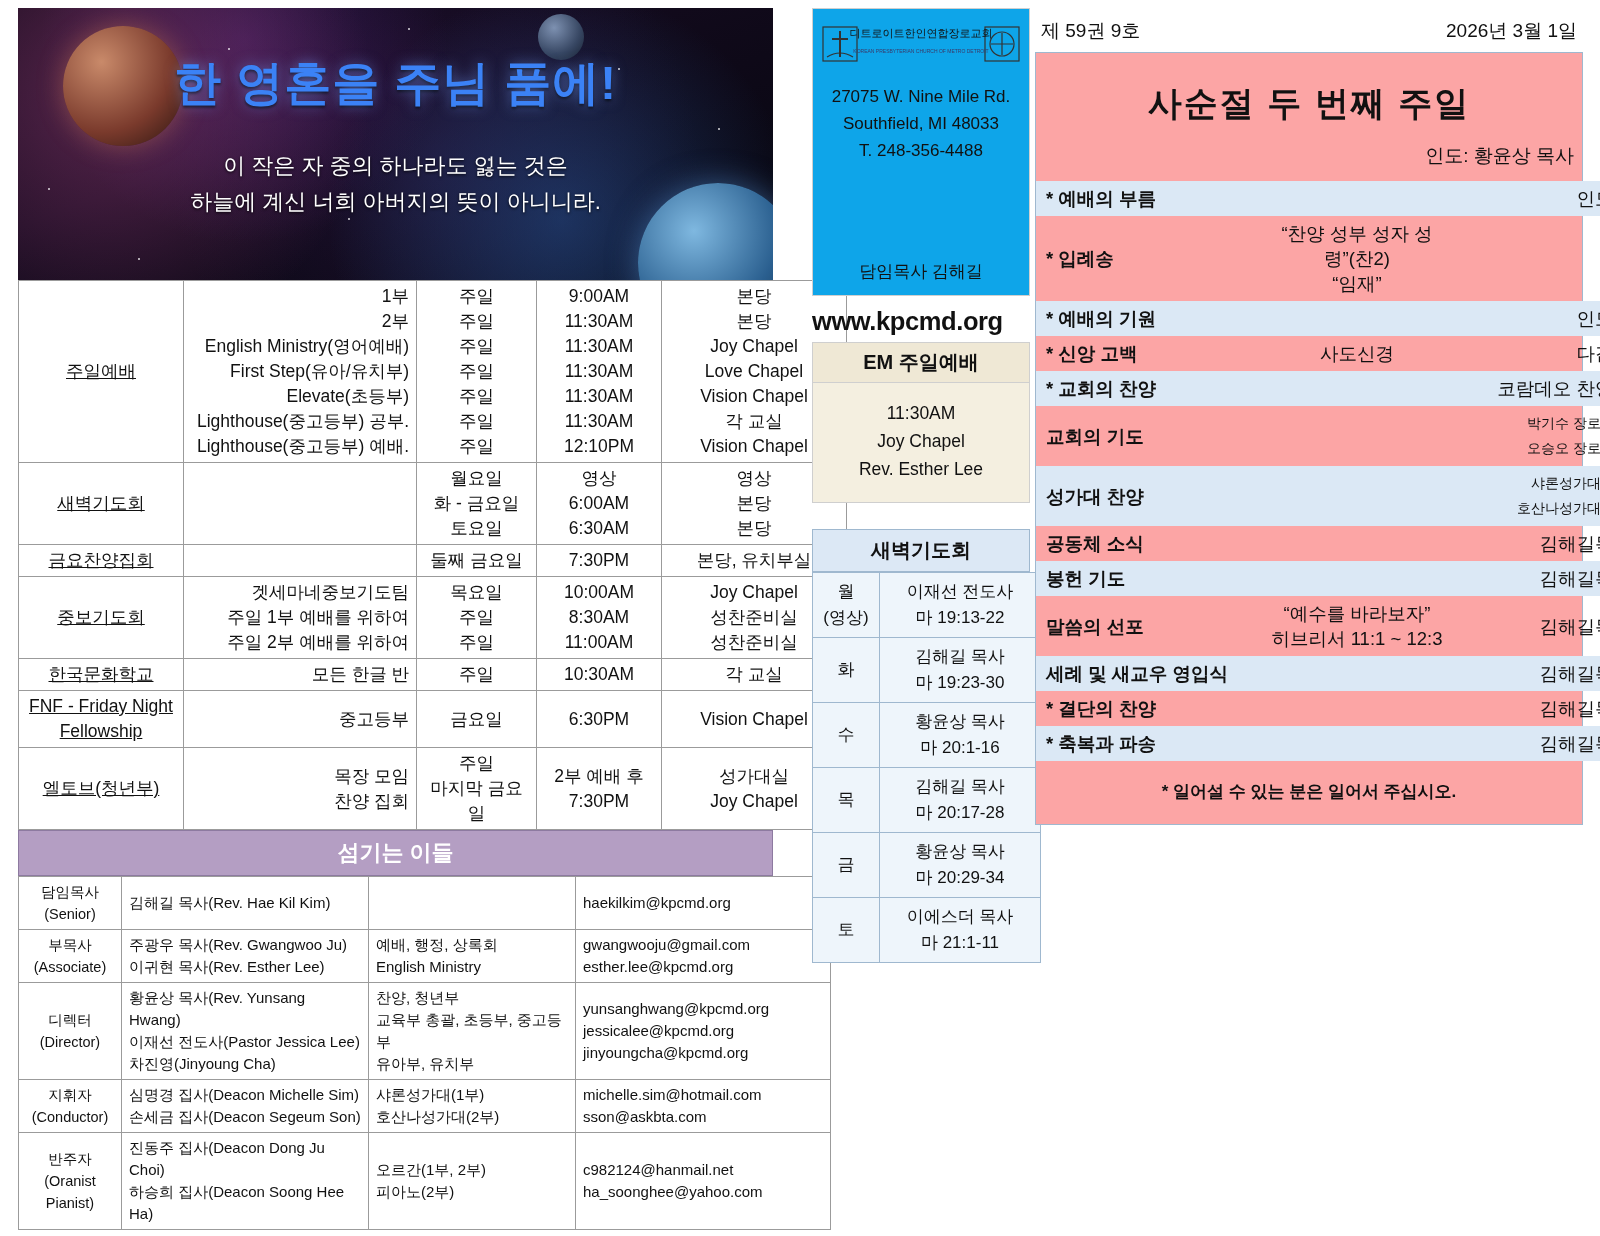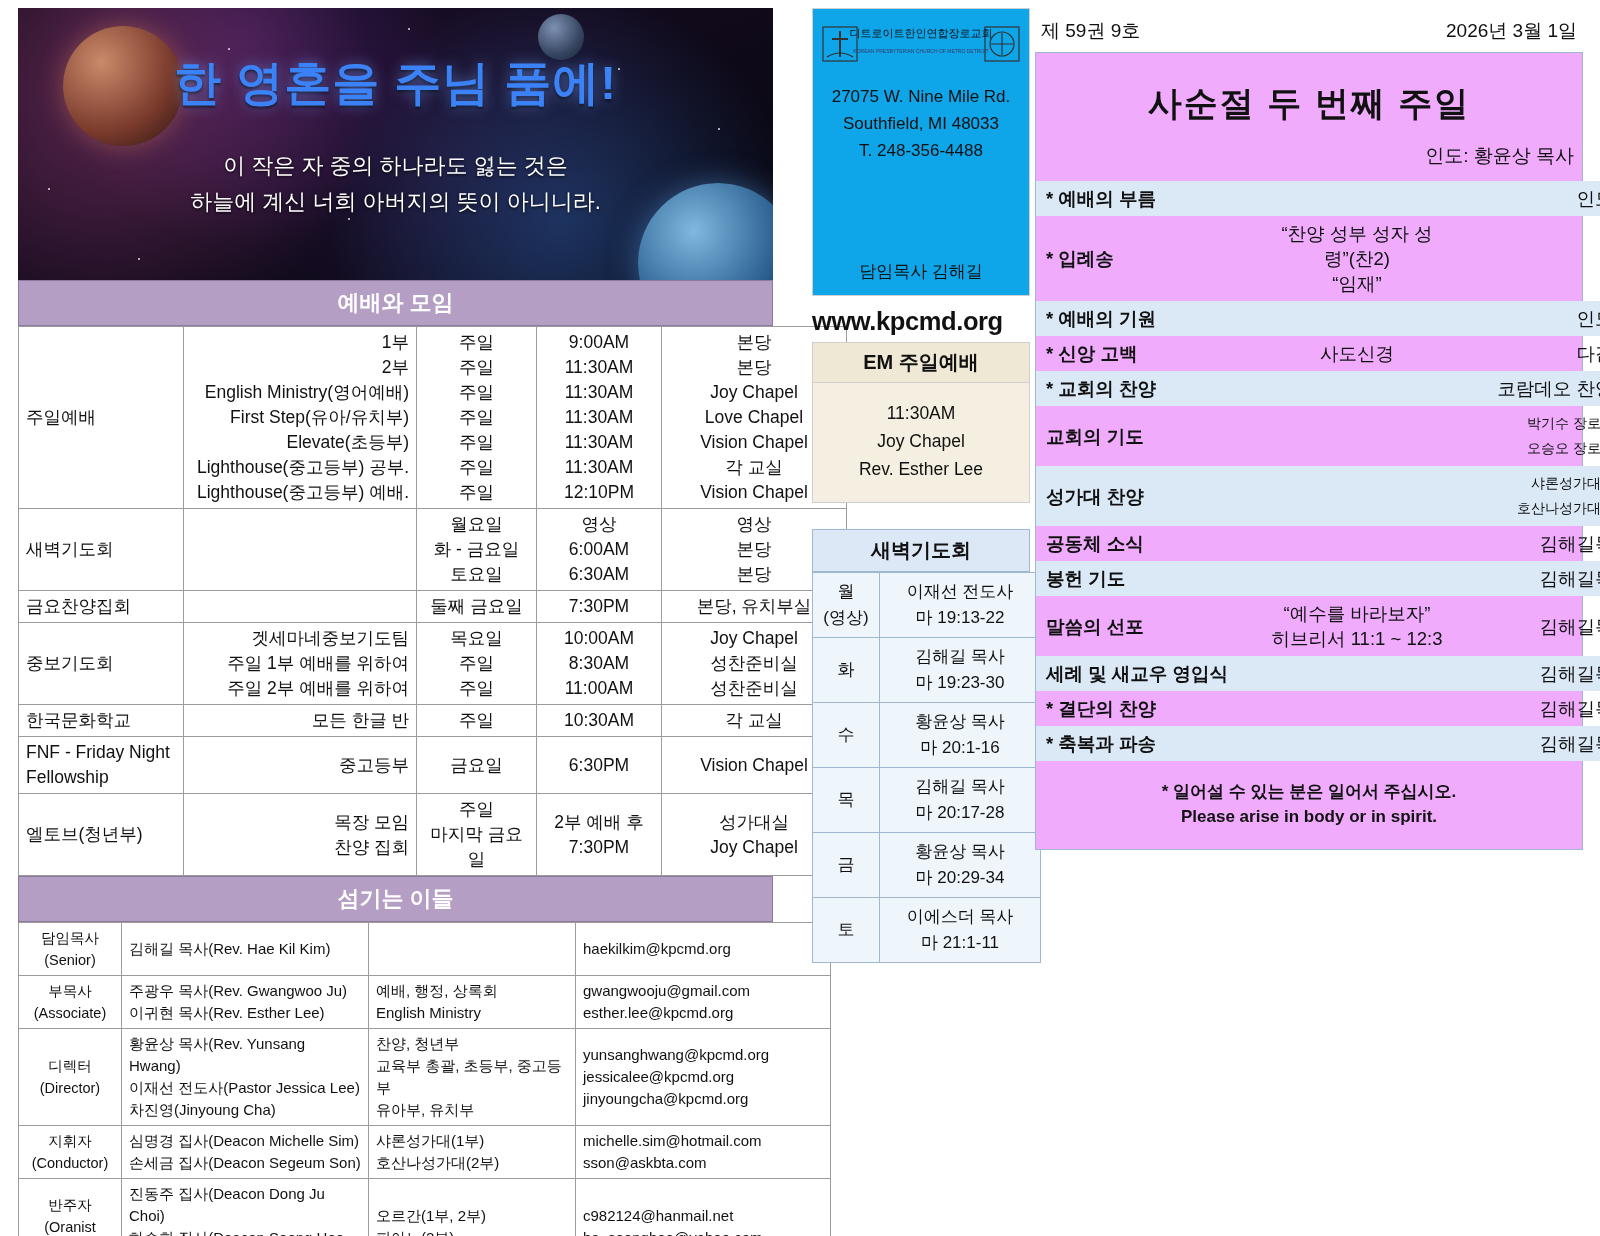--- a/index.html
+++ b/index.html
@@ -34,21 +34,21 @@
   .banner-sub{position:absolute;left:0;right:0;top:140px;text-align:center;color:#fff;
     font-size:22px;line-height:36px;text-shadow:0 1px 3px rgba(0,0,0,.9);}
   .banner-ref{position:absolute;left:0;right:0;top:222px;text-align:center;color:#fff;
     font-size:21px;text-shadow:0 1px 3px rgba(0,0,0,.9);}
 
   .bar{background:#b49ec3;color:#fff;text-align:center;font-size:22px;font-weight:bold;
     padding:7px 0;border:1px solid #8d7aa0;box-sizing:border-box;}
 
   table{border-collapse:collapse;width:755px;table-layout:fixed;}
   .sched td{border:1px solid #9b9b9b;font-size:17.5px;padding:3px 7px;vertical-align:middle;line-height:25px;}
-  .sched .c0{width:150px;text-align:left;}
+  .sched .c0{width:150px;text-align:center;text-decoration:underline;}
   .sched .c1{width:218px;text-align:right;}
   .sched .c2{width:105px;text-align:center;}
   .sched .c3{width:110px;text-align:center;}
   .sched .c4{width:170px;text-align:center;}
 
   .staff td{border:1px solid #9b9b9b;font-size:15px;padding:4px 7px;vertical-align:middle;line-height:22px;}
   .staff .s0{width:88px;text-align:center;font-size:14.5px;}
   .staff .s1{width:232px;}
   .staff .s2{width:192px;}
   .staff .s3{width:240px;}
@@ -79,21 +79,21 @@
     background:linear-gradient(180deg,#9aa9ae,#cdbfa4);}
   .photo .sand{position:absolute;left:0;top:42%;width:100%;height:58%;
     background:linear-gradient(170deg,#e0c79a 0%,#cda濃 0%,#c9a875 45%,#9d7b52 100%);}
   .photo .wet{position:absolute;left:0;top:40%;width:100%;height:10%;
     background:linear-gradient(180deg,rgba(255,255,255,.35),rgba(255,255,255,0));}
   .fp{position:absolute;background:rgba(120,92,58,.55);border-radius:50%;
     box-shadow:inset 0 2px 3px rgba(70,50,30,.6);}
   .photo-title{position:absolute;left:0;right:0;bottom:22px;text-align:center;
     font-size:37px;font-weight:bold;color:#fff;text-shadow:0 2px 5px rgba(60,40,20,.85);}
   .meta{display:flex;justify-content:space-between;align-items:center;font-size:19px;padding:10px 6px 8px;}
-  .order-wrap{border:1px solid #9fb8cf;background:#f0abfc;padding:10px 0 14px;}
+  .order-wrap{border:1px solid #9fb8cf;background:#fca5a5;padding:10px 0 14px;}
   .order-title{text-align:center;font-size:34px;font-weight:bold;letter-spacing:2px;margin:18px 0 6px;}
   .order-guide{text-align:right;font-size:19px;padding:10px 8px 12px 0;}
   .ord{border-collapse:collapse;width:546px;table-layout:fixed;}
   .ord td{font-size:18.5px;padding:5px 10px;vertical-align:middle;line-height:25px;}
   .ord .o0{width:196px;font-weight:bold;}
   .ord .o1{width:190px;text-align:center;}
   .ord .o2{width:160px;text-align:right;}
   .ord tr.alt td{background:#dbe8f5;}
   .ord .small{font-size:14px;}
   .note{text-align:center;font-size:17px;font-weight:bold;line-height:25px;padding:18px 0 6px;}
@@ -118,21 +118,20 @@
       <div class="star" style="left:700px;top:120px;width:2px;height:2px"></div>
       <div class="star" style="left:120px;top:250px;width:2px;height:2px"></div>
       <div class="star" style="left:390px;top:20px;width:2px;height:2px"></div>
       <div class="banner-title">한 영혼을 주님 품에!</div>
       <div class="banner-sub">
         <div>이 작은 자 중의 하나라도 잃는 것은</div>
         <div>하늘에 계신 너희 아버지의 뜻이 아니니라.</div>
       </div>
     </div>
 
-    <div class="bar">예배와 모임</div>
 
     <table class="sched">
       <tbody>
           <tr>
             <td class="c0"><span>주일예배</span></td>
             <td class="c1"><span>1부<br>2부<br>English Ministry(영어예배)<br>First Step(유아/유치부)<br>Elevate(초등부)<br>Lighthouse(중고등부) 공부.<br>Lighthouse(중고등부) 예배.</span></td>
             <td class="c2"><span>주일<br>주일<br>주일<br>주일<br>주일<br>주일<br>주일</span></td>
             <td class="c3"><span>9:00AM<br>11:30AM<br>11:30AM<br>11:30AM<br>11:30AM<br>11:30AM<br>12:10PM</span></td>
             <td class="c4"><span>본당<br>본당<br>Joy Chapel<br>Love Chapel<br>Vision Chapel<br>각 교실<br>Vision Chapel</span></td>
           </tr>
@@ -355,17 +354,16 @@
             </tr>
             <tr class="alt">
               <td class="o0"><span>* 축복과 파송</span></td>
               <td class="o1"><span></span></td>
               <td class="o2"><span>김해길목사</span></td>
             </tr>
           </tbody>
       </table>
       <div class="note">
         <div>*  일어설 수 있는 분은 일어서 주십시오.</div>
-        <div>Please arise in body or in spirit.</div>
       </div>
     </div>
   </div>
 </div>
 
 </body></html>

